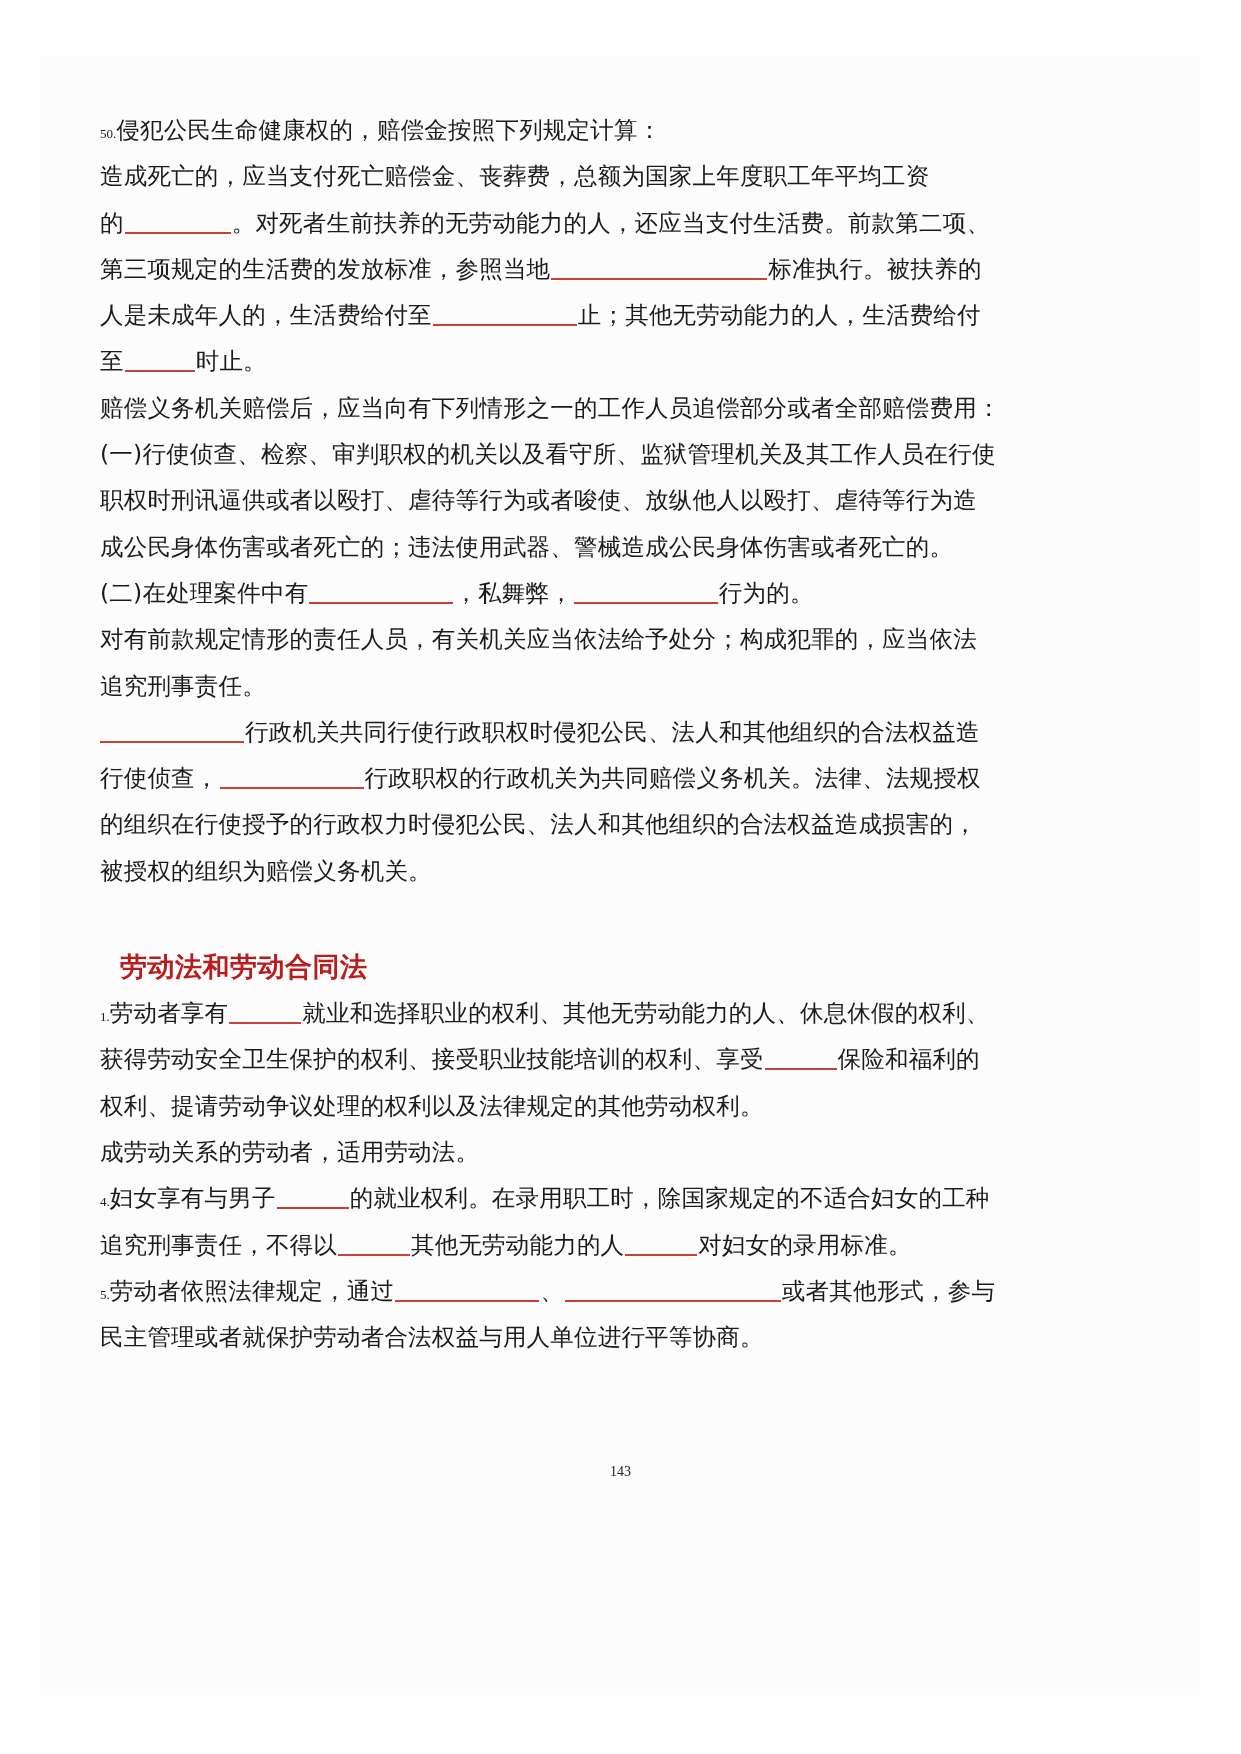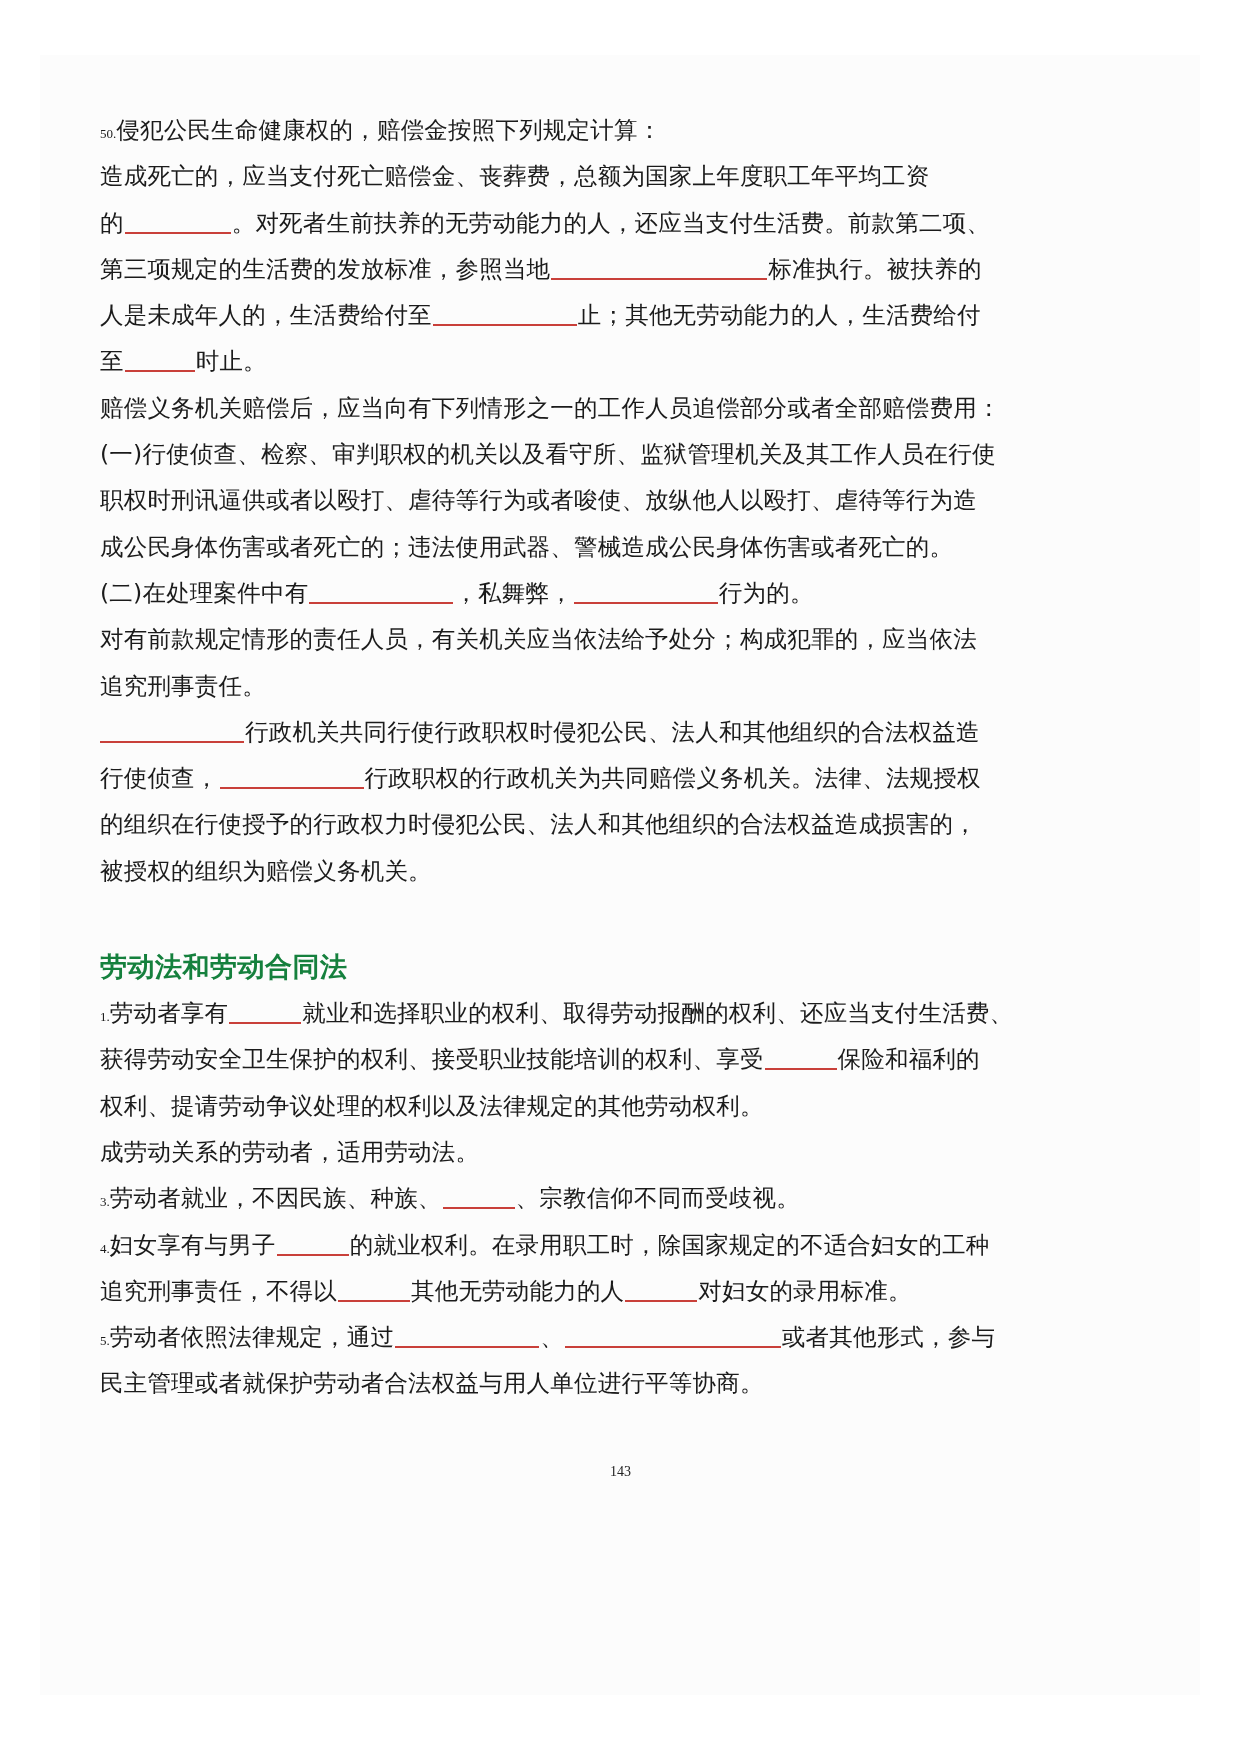--- a/index.html
+++ b/index.html
@@ -54,22 +54,23 @@
   .w-l  { width: 144px; }
   .w-xl { width: 216px; }
   .spacer-heading {
     height: 50px;
   }
   .heading {
     font-size: 27px;
     font-weight: bold;
     line-height: 46px;
     height: 46px;
-    color: #15803d;
+    color: #b91c1c;
     letter-spacing: 0.5px;
+    margin-left: 20px;
   }
   .page-number {
     position: absolute;
     left: 0;
     width: 1241px;
     top: 1464px;
     text-align: center;
     font-family: "Liberation Serif", serif;
     font-size: 14px;
     color: #222;
@@ -135,33 +136,30 @@
       <span>被授权的组织为赔偿义务机关。</span>
     </div>
   </div>
 
   <div class="spacer-heading"></div>
 
   <div>
     <div class="heading">劳动法和劳动合同法</div>
 
     <div class="line">
-      <span class="num">1.</span><span>劳动者享有</span><span class="blank w-s"></span><span>就业和选择职业的权利、取得劳动报酬的权利、还应当支付生活费、</span>
+      <span class="num">1.</span><span>劳动者享有</span><span class="blank w-s"></span><span>就业和选择职业的权利、其他无劳动能力的人、休息休假的权利、</span>
     </div>
     <div class="line">
       <span>获得劳动安全卫生保护的权利、接受职业技能培训的权利、享受</span><span class="blank w-s"></span><span>保险和福利的</span>
     </div>
     <div class="line">
       <span>权利、提请劳动争议处理的权利以及法律规定的其他劳动权利。</span>
     </div>
     <div class="line">
       <span>成劳动关系的劳动者，适用劳动法。</span>
-    </div>
-    <div class="line">
-      <span class="num">3.</span><span>劳动者就业，不因民族、种族、</span><span class="blank w-s"></span><span>、宗教信仰不同而受歧视。</span>
     </div>
     <div class="line">
       <span class="num">4.</span><span>妇女享有与男子</span><span class="blank w-s"></span><span>的就业权利。在录用职工时，除国家规定的不适合妇女的工种</span>
     </div>
     <div class="line">
       <span>追究刑事责任，不得以</span><span class="blank w-s"></span><span>其他无劳动能力的人</span><span class="blank w-s"></span><span>对妇女的录用标准。</span>
     </div>
     <div class="line">
       <span class="num">5.</span><span>劳动者依照法律规定，通过</span><span class="blank w-l"></span><span>、</span><span class="blank w-xl"></span><span>或者其他形式，参与</span>
     </div>

